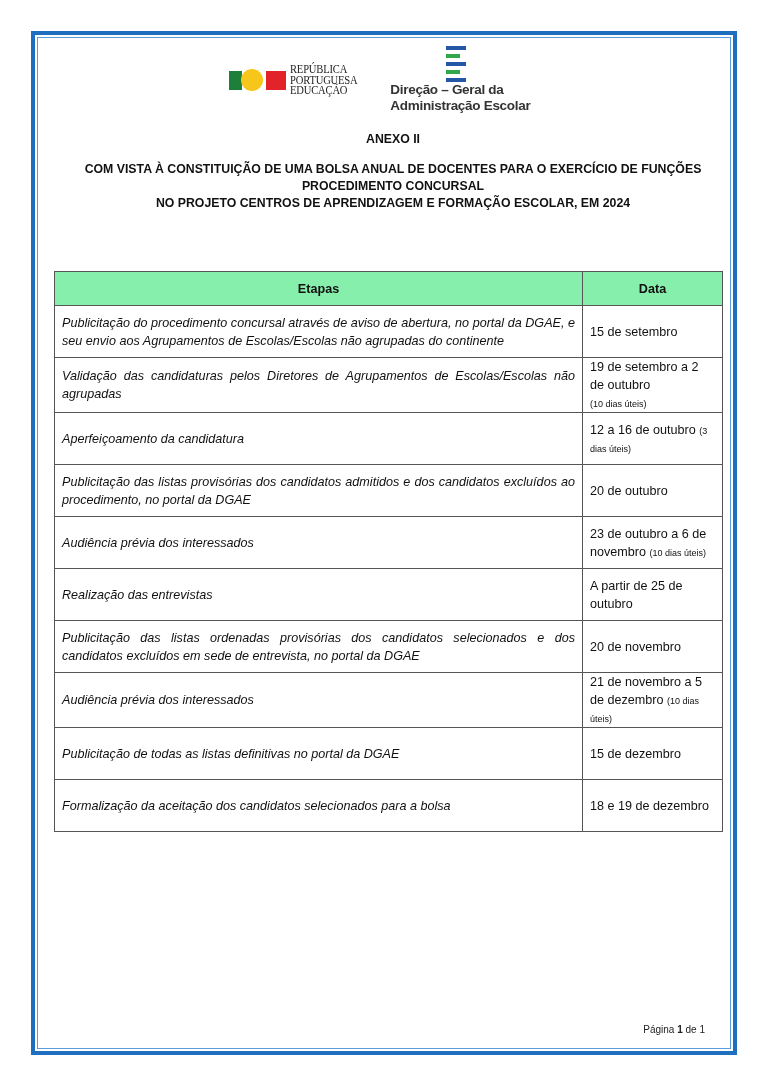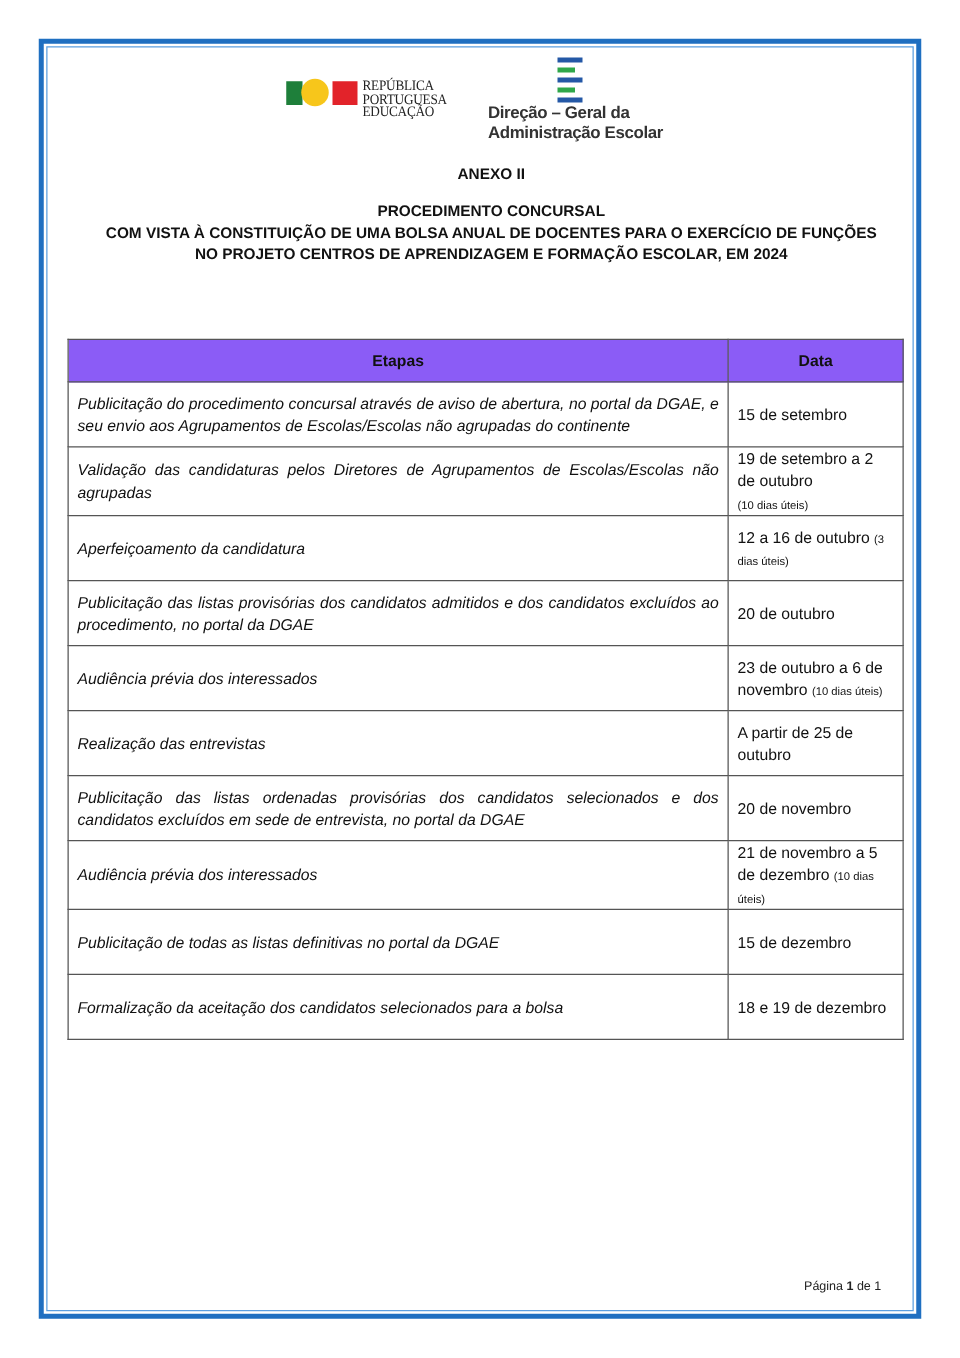--- a/index.html
+++ b/index.html
@@ -33,20 +33,21 @@
     .logos {
       position: absolute;
       top: 60px;
       left: 229px;
       height: 40px;
       display: flex;
       align-items: center;
     }
     .rp-logo {
       display: flex;
+      align-items: center;
     }
     .rp-mark {
       display: flex;
       align-items: center;
       height: 20px;
     }
     .rp-green { width: 13px; height: 19px; background: #1e7f3a; }
     .rp-yellow { width: 22px; height: 22px; border-radius: 50%; background: #f7c61b; margin-left: -1px; }
     .rp-red { width: 20px; height: 19px; background: #e2232a; margin-left: 3px; }
     .rp-text {
@@ -112,21 +113,21 @@
       border-collapse: collapse;
       font-size: 12.6px;
       color: #111;
     }
     .schedule-table th, .schedule-table td {
       border: 1px solid #555;
       padding: 0 7px;
       vertical-align: middle;
     }
     .schedule-table th {
-      background: #8b5cf6;
+      background: #86efac;
       height: 33px;
       font-weight: bold;
       text-align: center;
     }
     .schedule-table td {
       height: 51px;
       line-height: 18px;
     }
     .col-stage { width: 513px; }
     .col-date { width: 125px; }
@@ -175,22 +176,22 @@
     <div class="dgae-text">
       <div>Direção – Geral da</div>
       <div>Administração Escolar</div>
     </div>
   </div>
 </div>
 
 <div class="titles">
   <div class="annex">ANEXO II</div>
   <div class="proc-block">
+    <div>COM VISTA À CONSTITUIÇÃO DE UMA BOLSA ANUAL DE DOCENTES PARA O EXERCÍCIO DE FUNÇÕES</div>
     <div>PROCEDIMENTO CONCURSAL</div>
-    <div>COM VISTA À CONSTITUIÇÃO DE UMA BOLSA ANUAL DE DOCENTES PARA O EXERCÍCIO DE FUNÇÕES</div>
     <div>NO PROJETO CENTROS DE APRENDIZAGEM E FORMAÇÃO ESCOLAR, EM 2024</div>
   </div>
 </div>
 
 <table class="schedule-table">
   <thead>
     <tr>
       <th class="col-stage">Etapas</th>
       <th class="col-date">Data</th>
     </tr>

